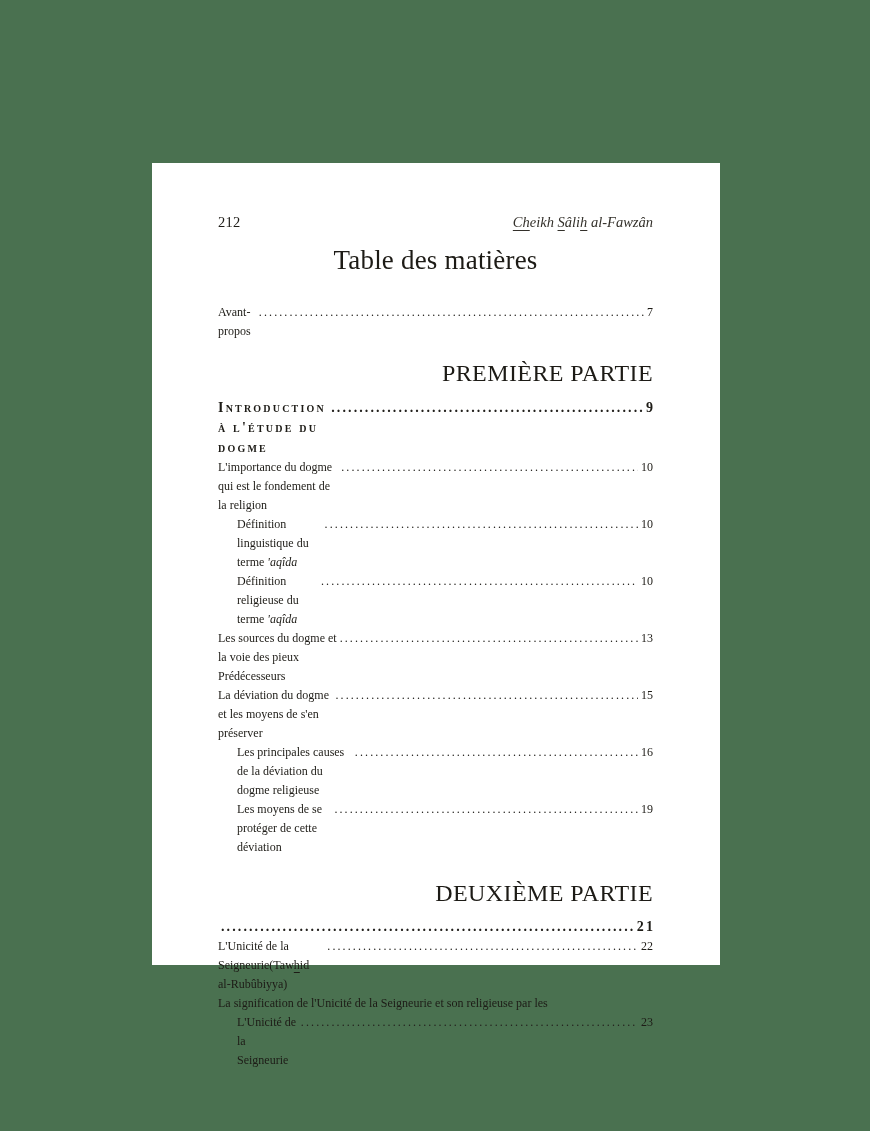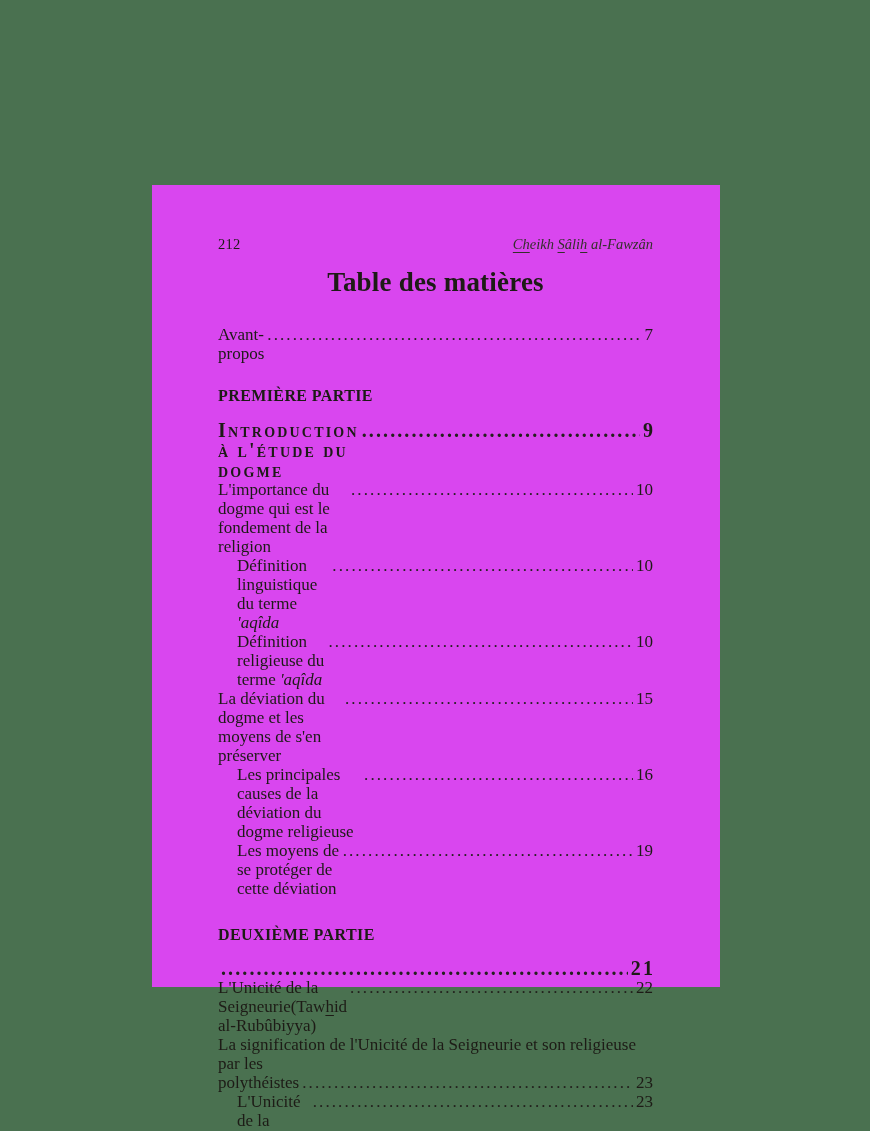--- a/index.html
+++ b/index.html
@@ -13,59 +13,59 @@
     position:absolute; left:152px; top:163px; width:568px; height:802px;
     background:#ffffff;
   }
   .content { padding:0 67px 0 66px; }
 
   .pageheader { position:relative; margin-top:51px; height:18px; font-size:14.5px; }
   .folio { position:absolute; left:0; top:0; letter-spacing:0.3px; }
   .running-title { text-align:right; font-style:italic; color:#33302a; }
 
   .toc-title {
-    text-align:center; font-weight:bold; font-size:27px; line-height:30px;
+    text-align:center; font-weight:normal; font-size:27px; line-height:30px;
     margin-top:13px; letter-spacing:0.2px;
   }
 
   .front { margin-top:28px; }
 
   .part-heading {
-    text-align:left; font-weight:bold; font-size:16px; line-height:21px;
+    text-align:right; font-weight:normal; font-size:24px; line-height:21px;
     letter-spacing:0.4px; margin-bottom:14px;
   }
   .sec-0 { margin-top:22px; }
   .sec-1 { margin-top:26px; }
   .sec-1 .part-heading { margin-bottom:13px; }
 
-  .row { display:flex; align-items:baseline; font-size:17px; line-height:19px; }
+  .row { display:flex; align-items:baseline; font-size:12px; line-height:19px; }
   .txt { white-space:pre-wrap; }
   .entry.sub .row { padding-left:19px; }
 
   .entry.chapter .row {
-    font-variant:small-caps; font-weight:bold; font-size:20px;
+    font-variant:small-caps; font-weight:bold; font-size:14px;
     letter-spacing:2.2px; line-height:20px;justify-content:flex-end;
   }
   .entry.chapter .pg { letter-spacing:2.2px; margin-right:-2.2px; }
 
   .dots { flex:1 1 auto; overflow:hidden; white-space:nowrap; min-width:8px; margin:0 3px; }
   .dots::after {
     content:"........................................................................................................................................";
     letter-spacing:2.1px; color:#23211d;
   }
   .pg { white-space:nowrap; }
 
   .it { font-style:italic; }
   .ul { text-decoration:underline; text-underline-offset:2.5px; text-decoration-thickness:1px; }
 </style>
 </head>
 <body>
 
 <div class="canvas" style="background: rgb(74, 113, 80); color: rgb(29, 27, 22);">
-  <div class="paper" style="background: #d946ef; margin-top: 22px;">
+  <div class="paper" style="background: #ffffff;">
     <div class="content">
 
       <div class="pageheader">
         <span class="folio">212</span>
         <div class="running-title"><span class="ul">Ch</span><span>eikh </span><span class="ul">S</span><span>âli</span><span class="ul">h</span><span> al-Fawzân</span></div>
       </div>
 
       <div class="toc-title">Table des matières</div>
 
       <div class="front">
@@ -104,20 +104,27 @@
             </div>
             <div class="entry sub">
               <div class="row">
                 <span class="txt"><span>Définition religieuse du terme </span><span class="it">'aqîda</span></span>
                 <span class="dots"></span>
                 <span class="pg">10</span>
               </div>
             </div>
             <div class="entry entry">
               <div class="row">
+                <span class="txt"><span>Les sources du dogme et la voie des pieux Prédécesseurs </span></span>
+                <span class="dots"></span>
+                <span class="pg">13</span>
+              </div>
+            </div>
+            <div class="entry entry">
+              <div class="row">
                 <span class="txt"><span>La déviation du dogme et les moyens de s'en préserver</span></span>
                 <span class="dots"></span>
                 <span class="pg">15</span>
               </div>
             </div>
             <div class="entry sub">
               <div class="row">
                 <span class="txt"><span>Les principales causes de la déviation du dogme religieuse</span></span>
                 <span class="dots"></span>
                 <span class="pg">16</span>
@@ -143,25 +150,20 @@
               <div class="row">
                 <span class="txt"><span>L'Unicité de la Seigneurie(Taw</span><span class="ul">h</span><span>id al-Rubûbiyya)</span></span>
                 <span class="dots"></span>
                 <span class="pg">22</span>
               </div>
             </div>
             <div class="entry entry">
               <div class="row">
                 <span class="txt"><span>La signification de l'Unicité de la Seigneurie et son religieuse par les</span></span>
               </div>
-              <div class="row">
-                <span class="txt"><span>polythéistes </span></span>
-                <span class="dots"></span>
-                <span class="pg">23</span>
-              </div>
             </div>
             <div class="entry sub">
               <div class="row">
                 <span class="txt"><span>L'Unicité de la Seigneurie</span></span>
                 <span class="dots"></span>
                 <span class="pg">23</span>
               </div>
             </div>
           </div>
         </div>

